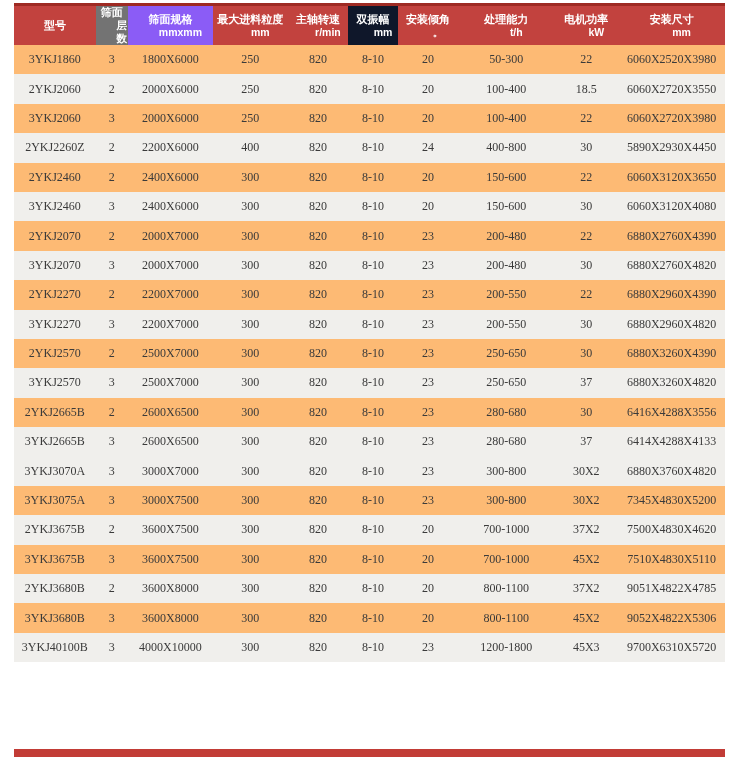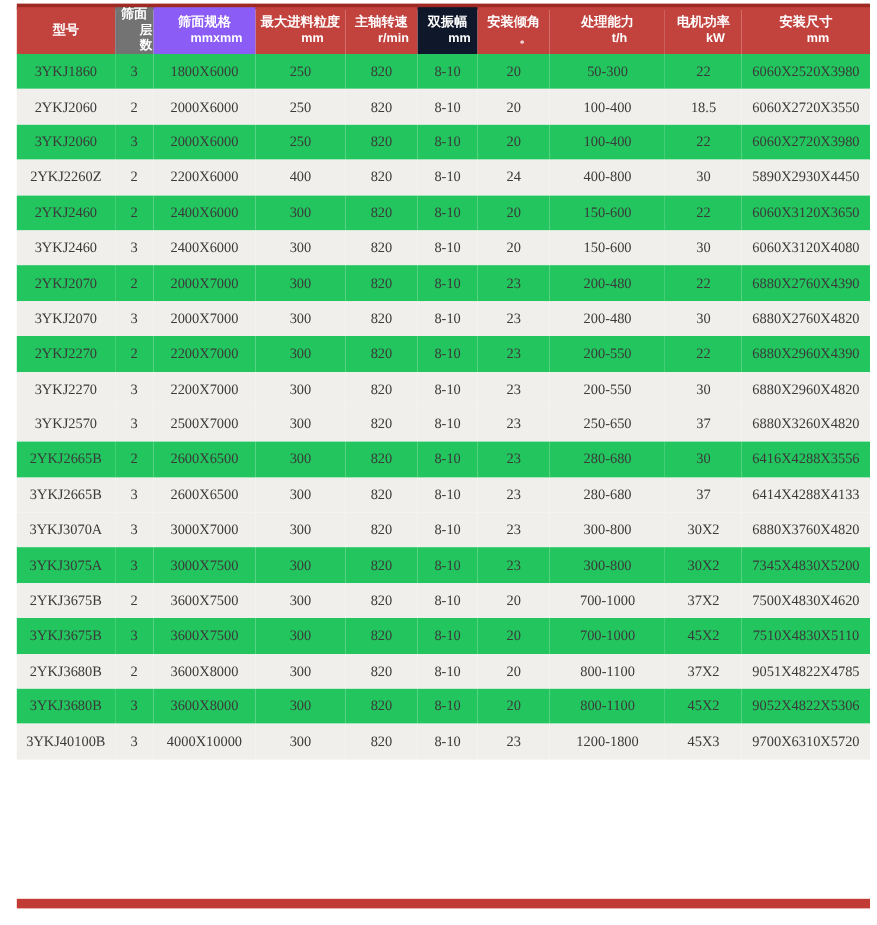--- a/index.html
+++ b/index.html
@@ -54,21 +54,21 @@
     font-size: 12px;
     color: #3a3a3a;
     height: 29.4px;
     padding: 0;
     white-space: nowrap;
   }
   table.spec-table tbody tr.stripe-odd {
     background: #f0efec;
   }
   table.spec-table tbody tr.stripe-even {
-    background: #22c55e;
+    background: #fdba74;
   }
   .bottom-accent-bar {
     position: absolute;
     left: 14px;
     top: 749px;
     width: 711px;
     height: 8px;
   }
 </style>
 </head>
@@ -247,20 +247,32 @@
           <td>3</td>
           <td>2200X7000</td>
           <td>300</td>
           <td>820</td>
           <td>8-10</td>
           <td>23</td>
           <td>200-550</td>
           <td>30</td>
           <td>6880X2960X4820</td>
         </tr>
+        <tr class="stripe-even">
+          <td>2YKJ2570</td>
+          <td>2</td>
+          <td>2500X7000</td>
+          <td>300</td>
+          <td>820</td>
+          <td>8-10</td>
+          <td>23</td>
+          <td>250-650</td>
+          <td>30</td>
+          <td>6880X3260X4390</td>
+        </tr>
         <tr class="stripe-odd">
           <td>3YKJ2570</td>
           <td>3</td>
           <td>2500X7000</td>
           <td>300</td>
           <td>820</td>
           <td>8-10</td>
           <td>23</td>
           <td>250-650</td>
           <td>37</td>

